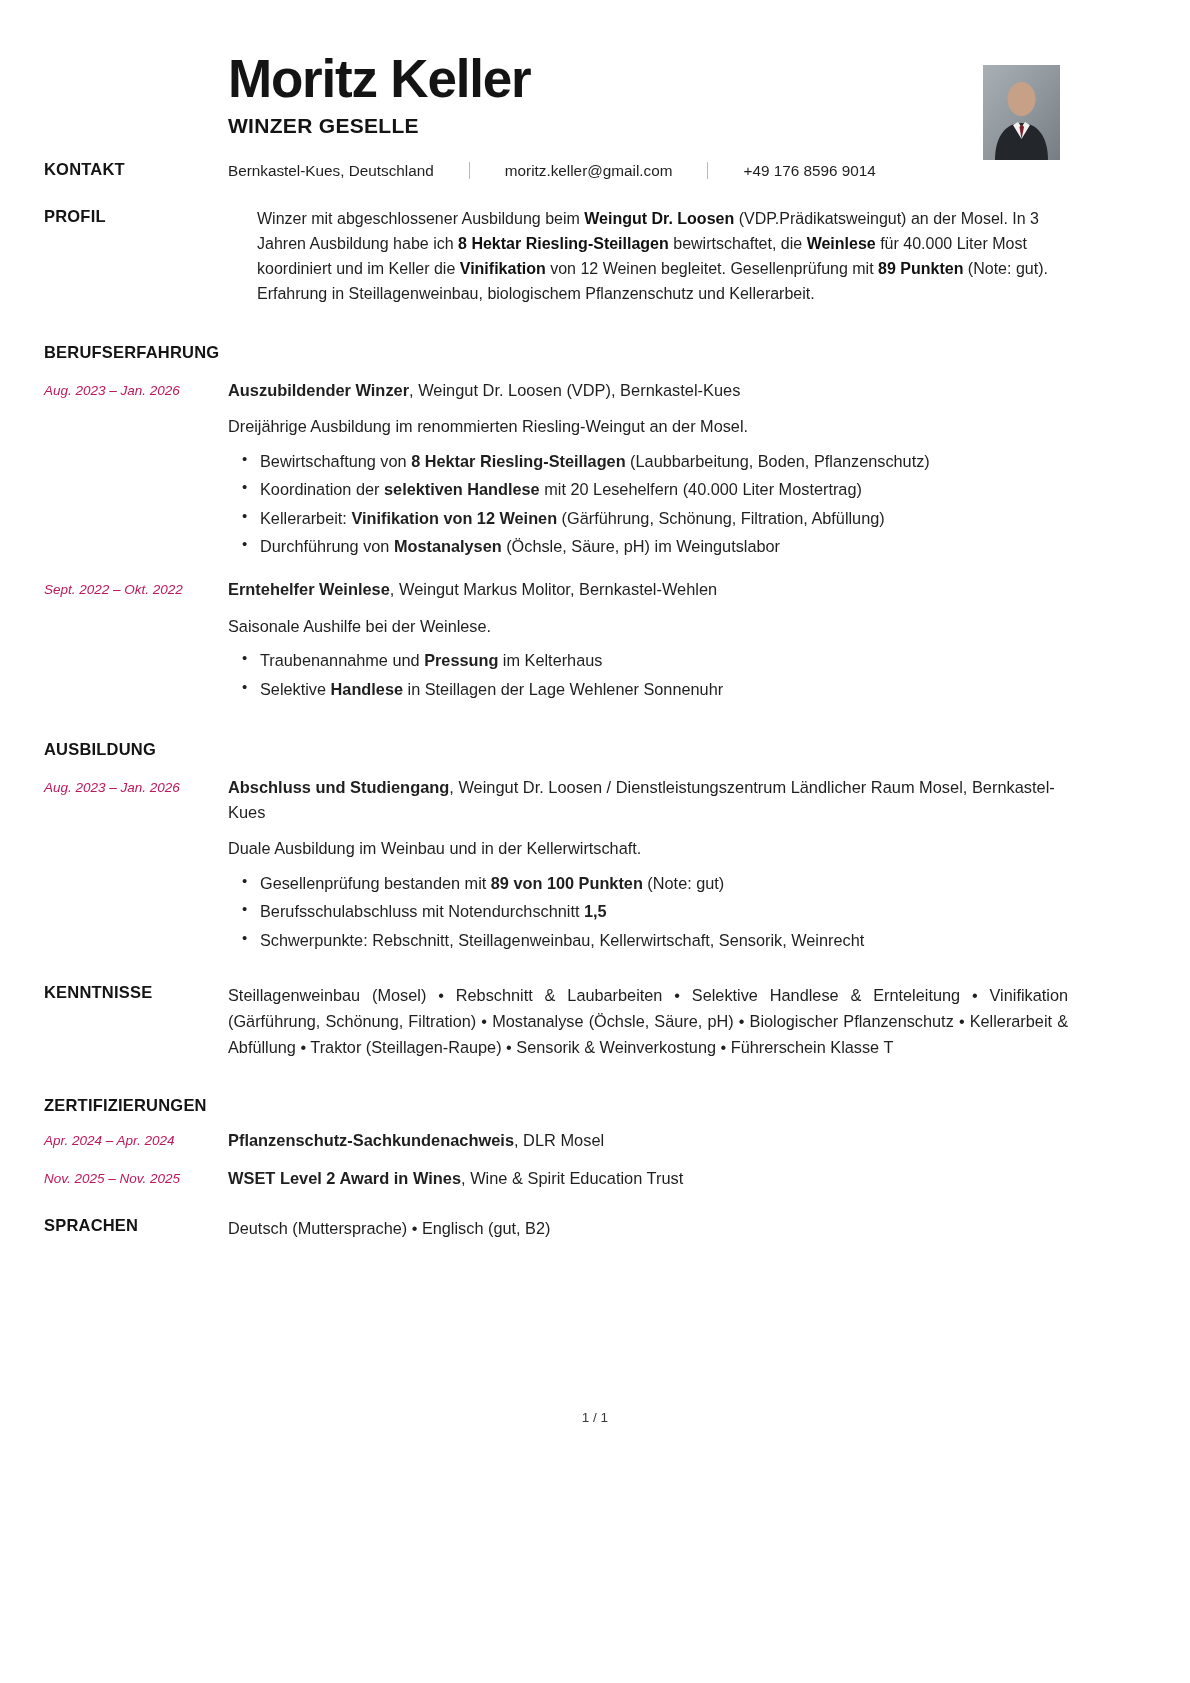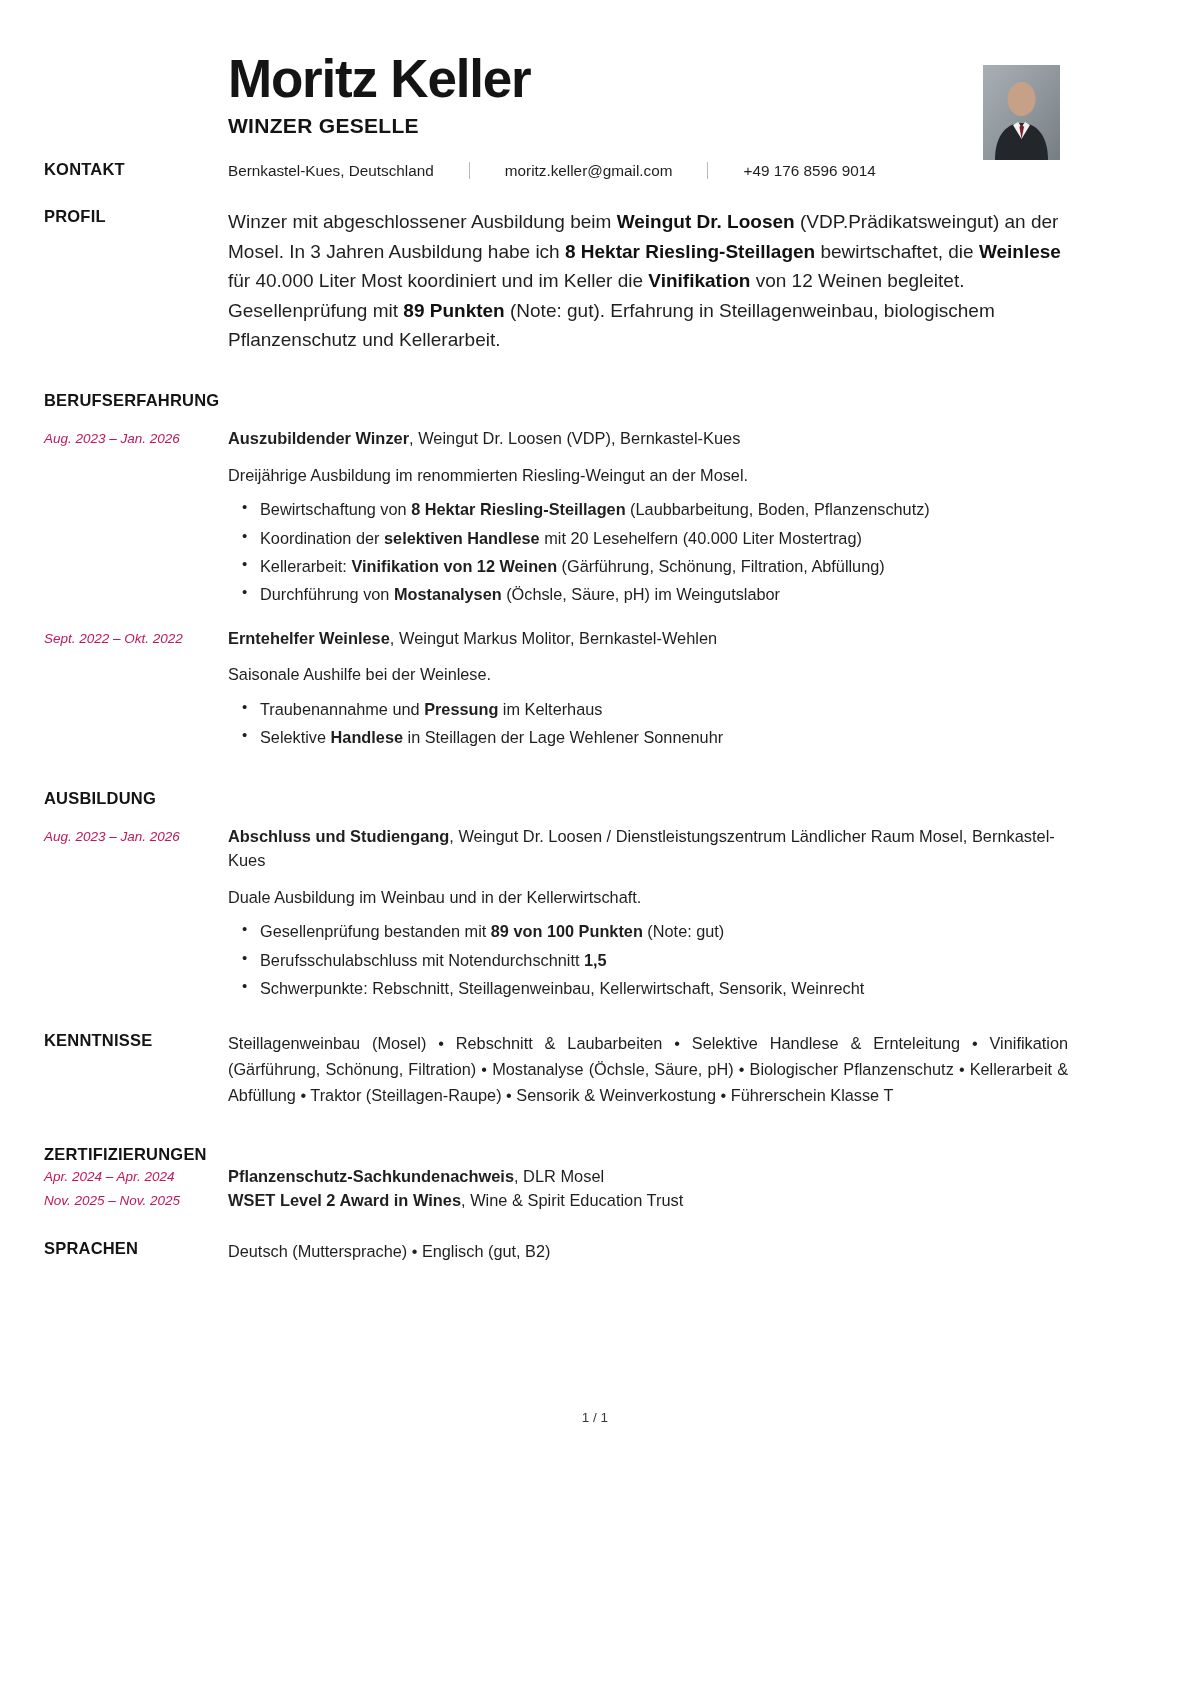--- a/index.html
+++ b/index.html
@@ -106,22 +106,22 @@
   }
   .contact-sep {
     display: inline-block;
     width: 1px;
     height: 17px;
     background: #b8b8b8;
     margin: 0 13px;
   }
 
   
-  .profile-row { margin-top: 26px; }
-  .profile-text { font-size: 19px; line-height: 1.56; text-align: left; }
+  .profile-row { margin-top: 26px; gap: 29px; }
+  .profile-text { font-size: 16px; line-height: 1.56; text-align: left; }
 
   
   .section-heading-row { margin-top: 36px; }
 
   
   .entry-row { margin-top: 16px; }
   .entry-date { padding-top: 3px; }
   .entry-title {
     font-size: 16.4px;
     line-height: 1.5;
@@ -163,21 +163,21 @@
     color: #1f1f1f;
     text-align: justify;
     text-justify: inter-word;
     hyphens: manual;
   }
 
   
   .lang-row { margin-top: 26px; }
 
   
-  .cert-row { }
+  .cert-row { margin-top: 13px; }
 
   
   .footer {
     position: absolute;
     left: 0;
     right: 0;
     bottom: 38px;
     text-align: center;
     font-size: 13.5px;
     color: #3a3a3a;

